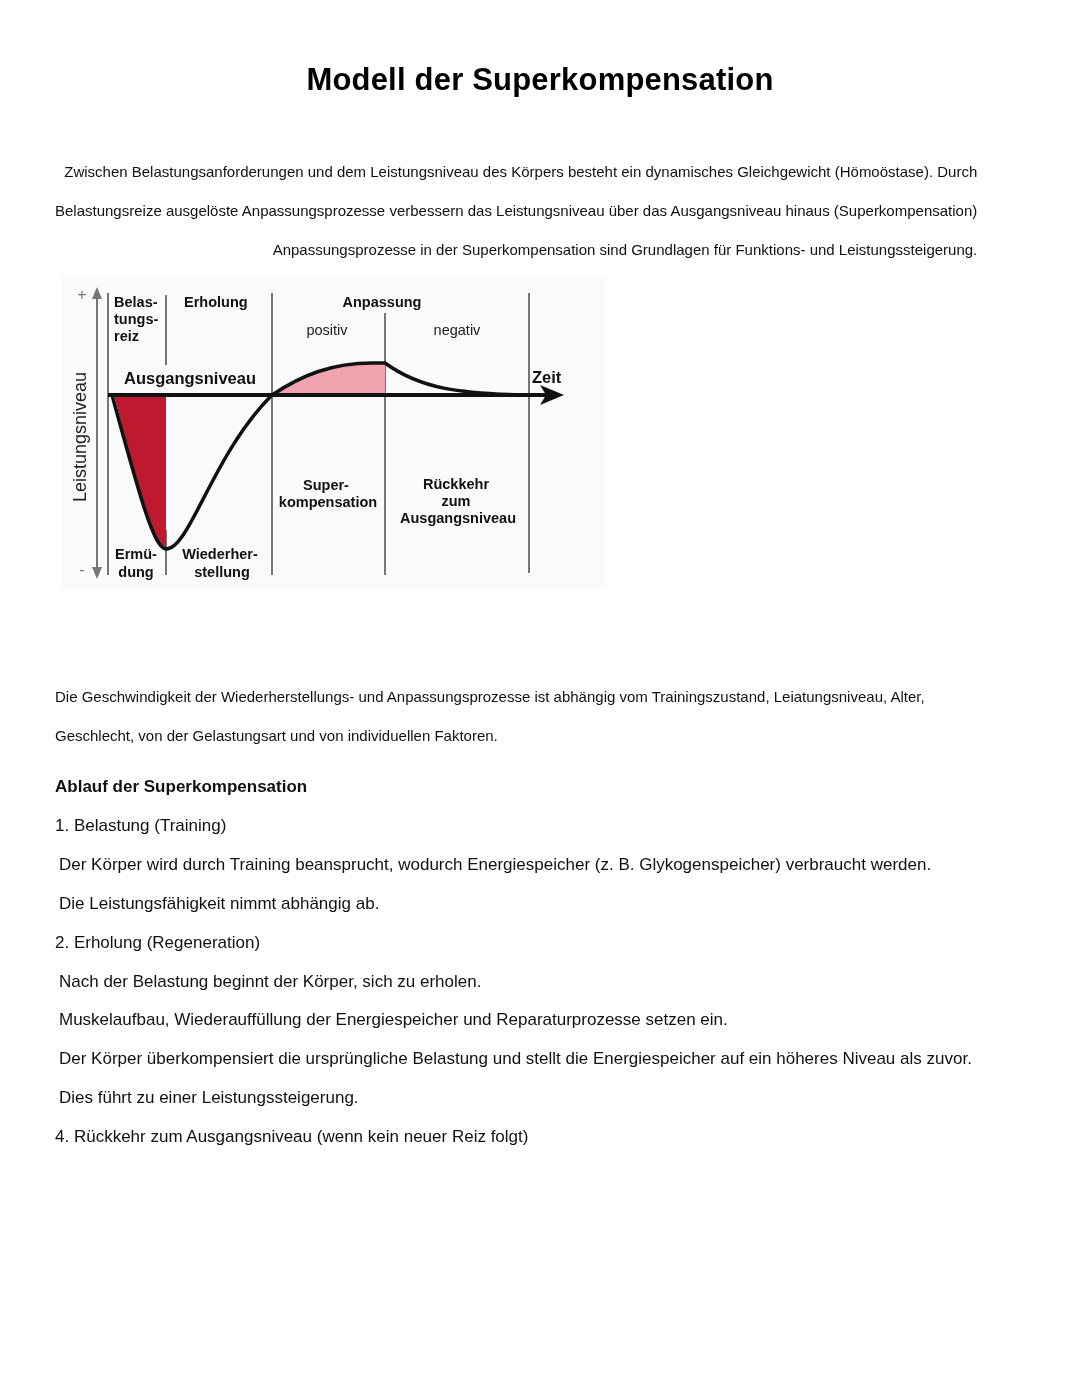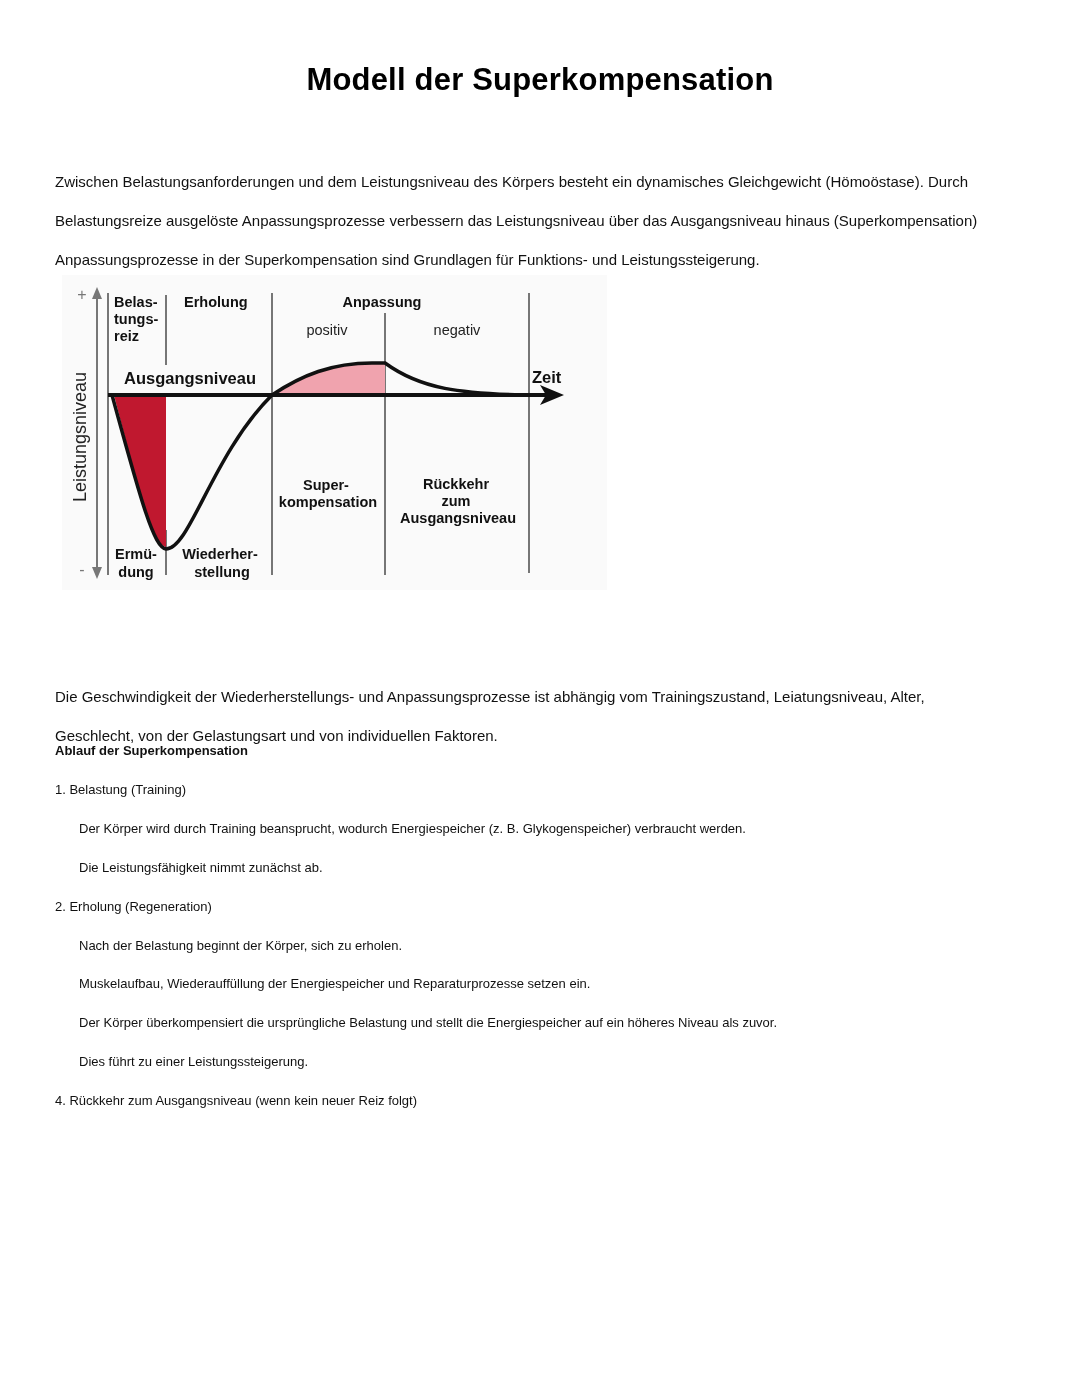--- a/index.html
+++ b/index.html
@@ -1,26 +1,26 @@
 <!DOCTYPE html>
 <html><head>
 <meta charset="utf-8">
 <style>
   html, body { margin: 0; padding: 0; background: #ffffff; }
   body { width: 1080px; height: 1394px; position: relative; font-family: "Liberation Sans", sans-serif; color: #111; }
   .title-wrap { position: absolute; top: 62px; left: 0; width: 1080px; text-align: center; }
   .title { display: inline-block; font-family: "Liberation Sans", sans-serif; font-weight: bold; font-size: 31px; color: #000; position: relative; letter-spacing: 0.2px; }
   .title::after { content: ""; position: absolute; left: -2px; right: -2px; bottom: 1px; height: 9px; background: #d8aef0; border-radius: 5px; z-index: -1; }
   .para { position: absolute; left: 55px; font-size: 15px; line-height: 39px; color: #111; white-space: nowrap; }
-  .p1 { top: 162px; }
+  .p1 { top: 152px; text-align: right; }
   .diagram { position: absolute; left: 62px; top: 275px; width: 545px; height: 315px; background: #fafafa; }
   .p2 { top: 677px; }
-  .steps { position: absolute; left: 55px; top: 732px; font-size: 13px; line-height: 38.9px; white-space: nowrap; }
+  .steps { position: absolute; left: 55px; top: 768px; font-size: 17px; line-height: 38.9px; white-space: nowrap; }
   .steps .heading { font-weight: bold; }
-  .steps .sub { padding-left: 4px; margin-left: 20px; }
+  .steps .sub { padding-left: 4px; }
   svg text { font-family: "Liberation Sans", sans-serif; }
 </style>
 </head>
 <body>
 
 <div class="title-wrap">
   <span class="title">Modell der Superkompensation</span>
 </div>
 
 <div class="para p1">
@@ -89,20 +89,20 @@
 
 <div class="para p2">
   <div>Die Geschwindigkeit der Wiederherstellungs- und Anpassungsprozesse ist abhängig vom Trainingszustand, Leiatungsniveau, Alter,</div>
   <div>Geschlecht, von der Gelastungsart und von individuellen Faktoren.</div>
 </div>
 
 <div class="steps">
   <div class="heading">Ablauf der Superkompensation</div>
   <div>1. Belastung (Training)</div>
   <div class="sub">Der Körper wird durch Training beansprucht, wodurch Energiespeicher (z. B. Glykogenspeicher) verbraucht werden.</div>
-  <div class="sub">Die Leistungsfähigkeit nimmt zunächst ab.</div>
+  <div class="sub">Die Leistungsfähigkeit nimmt abhängig ab.</div>
   <div>2. Erholung (Regeneration)</div>
   <div class="sub">Nach der Belastung beginnt der Körper, sich zu erholen.</div>
   <div class="sub">Muskelaufbau, Wiederauffüllung der Energiespeicher und Reparaturprozesse setzen ein.</div>
   <div class="sub">Der Körper überkompensiert die ursprüngliche Belastung und stellt die Energiespeicher auf ein höheres Niveau als zuvor.</div>
   <div class="sub">Dies führt zu einer Leistungssteigerung.</div>
   <div>4. Rückkehr zum Ausgangsniveau (wenn kein neuer Reiz folgt)</div>
 </div>
 
 </body></html>

